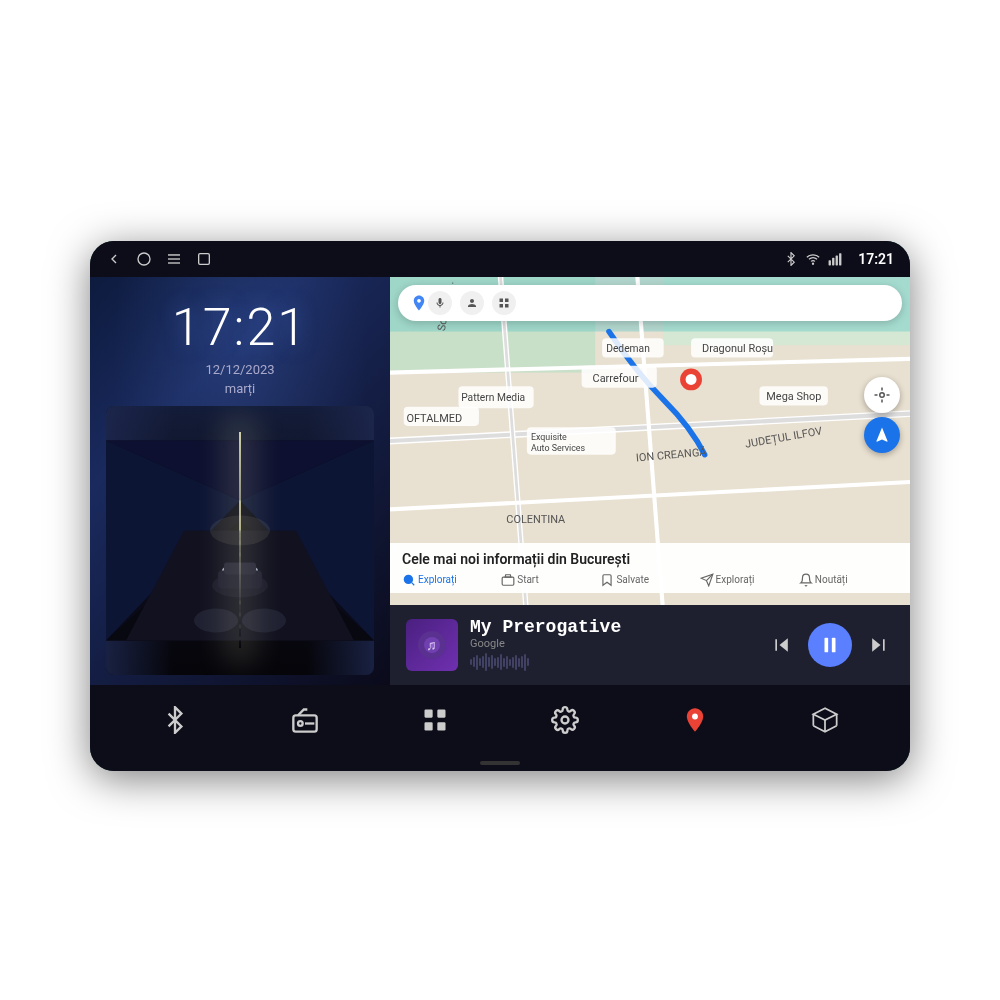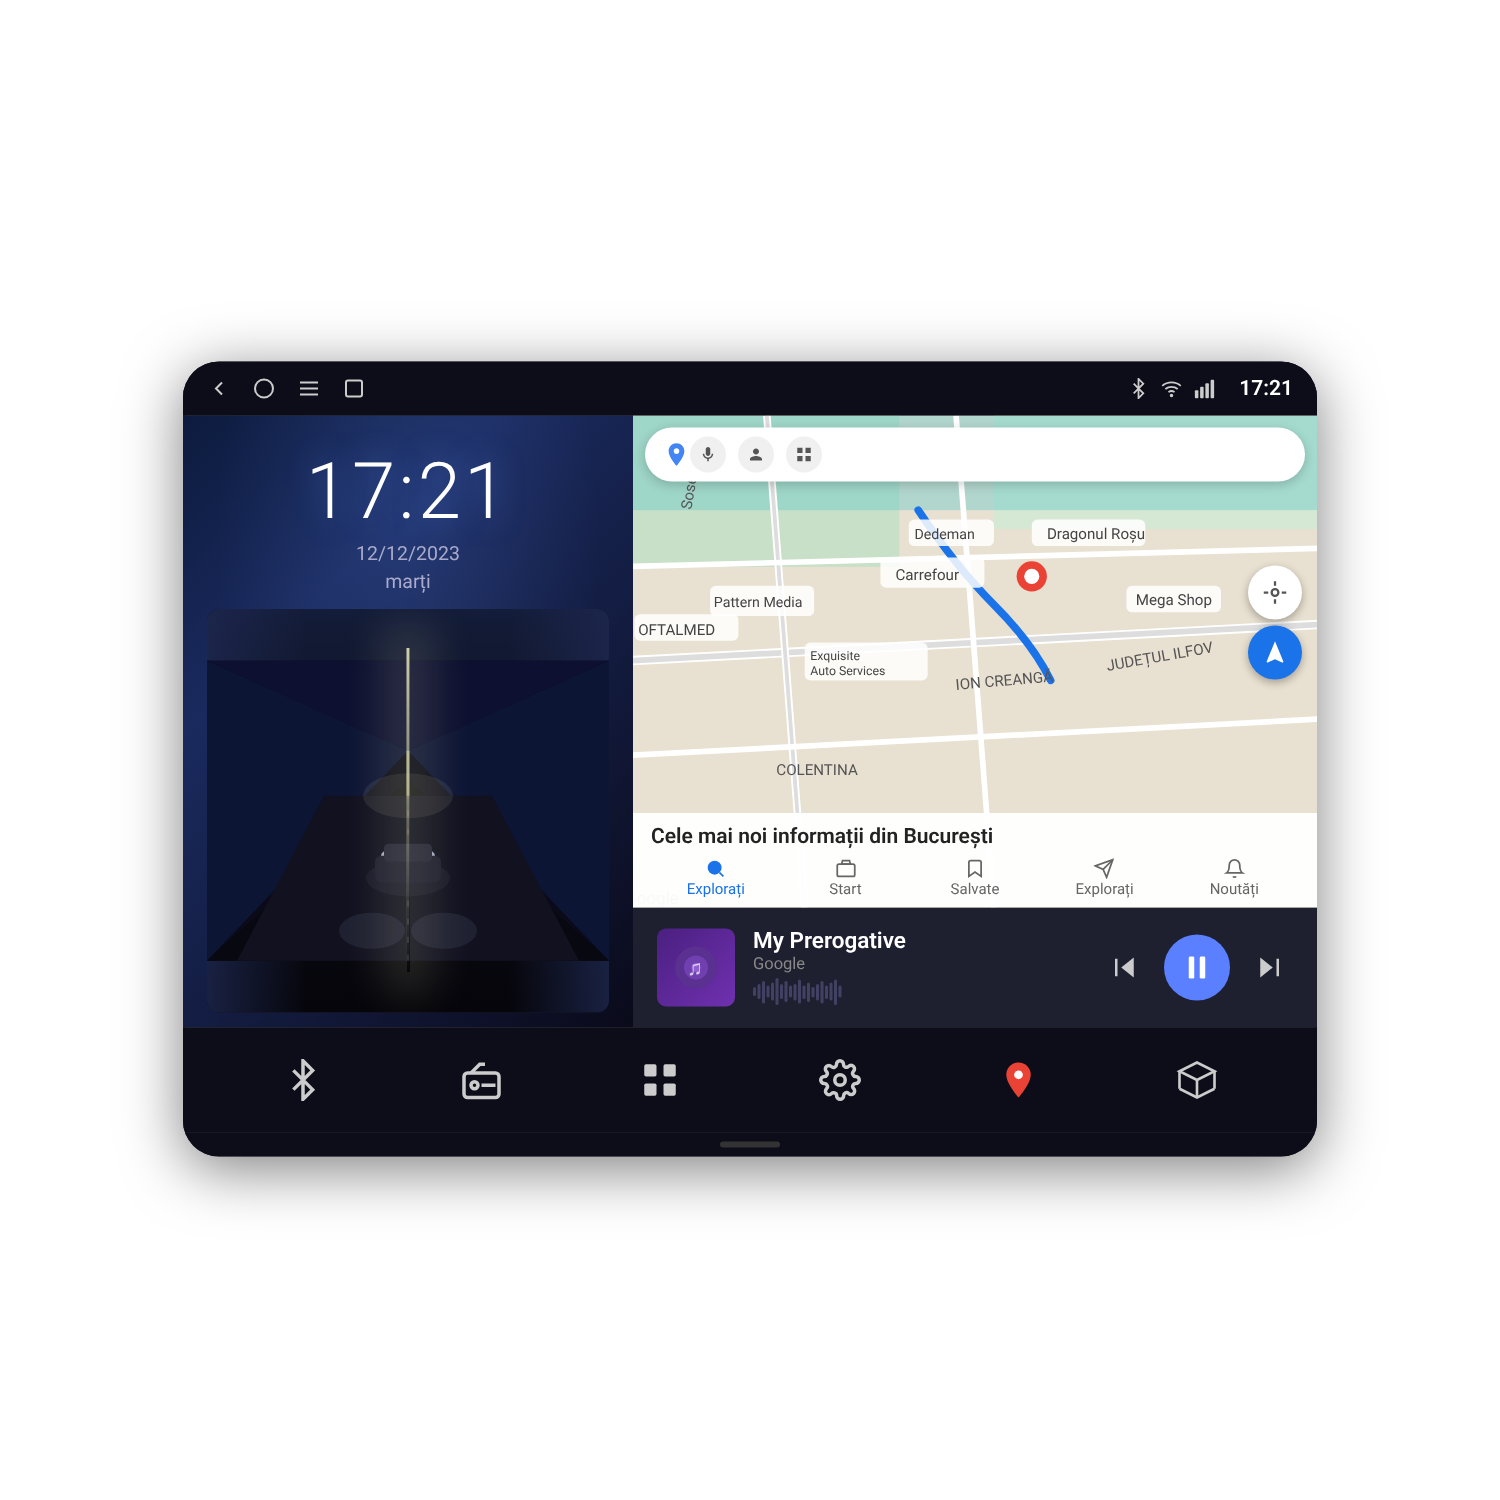--- a/index.html
+++ b/index.html
@@ -5,22 +5,22 @@
     * { margin: 0; padding: 0; box-sizing: border-box; }
     body {
       width: 1000px; height: 1000px;
       background: #fff;
       display: flex; align-items: center; justify-content: center;
       font-family: 'Roboto', Arial, sans-serif;
     }
 
     
     .device {
-      width: 756px; height: 530px;
-      background: #404040;
+      width: 820px; height: 530px;
+      background: #86efac;
       border-radius: 24px;
       box-shadow: 0 8px 40px rgba(0,0,0,0.5), inset 0 0 0 2px #2a2a3e;
       overflow: hidden;
       display: flex; flex-direction: column;
       position: relative;
       margin-top: 11px;
     }
 
     
     .status-bar {
@@ -152,53 +152,53 @@
     .map-float-btn2 {
       position: absolute; right: 10px; bottom: 8px;
       width: 36px; height: 36px; border-radius: 50%;
       background: #1a73e8;
       display: flex; align-items: center; justify-content: center;
       box-shadow: 0 2px 6px rgba(0,0,0,0.3);
       z-index: 10;
     }
     
     .map-info-banner {
-      position: absolute; bottom: 0; left: 0; right: 0;
+      position: absolute; bottom: 12px; left: 0; right: 0;
       background: rgba(255,255,255,0.95);
       padding: 8px 12px 6px;
     }
     .map-info-title {
       font-size: 14px; font-weight: 600; color: #222;
     }
     .map-info-tabs {
       display: flex; gap: 0; margin-top: 6px;
     }
     .map-info-tab {
-      flex: 1; display: flex; flex-direction: column;
+      flex: 1; display: flex; 
       align-items: center; font-size: 10px; color: #1a73e8;
       gap: 2px; cursor: pointer;
     }
     .map-info-tab.inactive { color: #666; }
 
     
     .music-section {
       height: 80px;
       background: #1e2030;
       display: flex; align-items: center;
       padding: 0 16px;
       gap: 12px;
     }
     .music-album-art {
       width: 52px; height: 52px; border-radius: 6px;
       background: linear-gradient(135deg, #4a2080, #7030b0);
       display: flex; align-items: center; justify-content: center;
       flex-shrink: 0;
     }
     .music-info { flex: 1; }
-    .music-title { font-size: 15px; font-weight: 600; color: #fff; }
+    .music-title { font-size: 18px; font-weight: 600; color: #fff; font-family: Liberation Mono, monospace; }
     .music-sub { font-size: 11px; color: #888; }
     
     .music-waveform {
       display: flex; align-items: center; gap: 1px; height: 20px;
       margin-top: 2px;
     }
     .waveform-bar {
       width: 2px; background: rgba(100,100,150,0.5); border-radius: 1px;
     }
     .music-controls {

